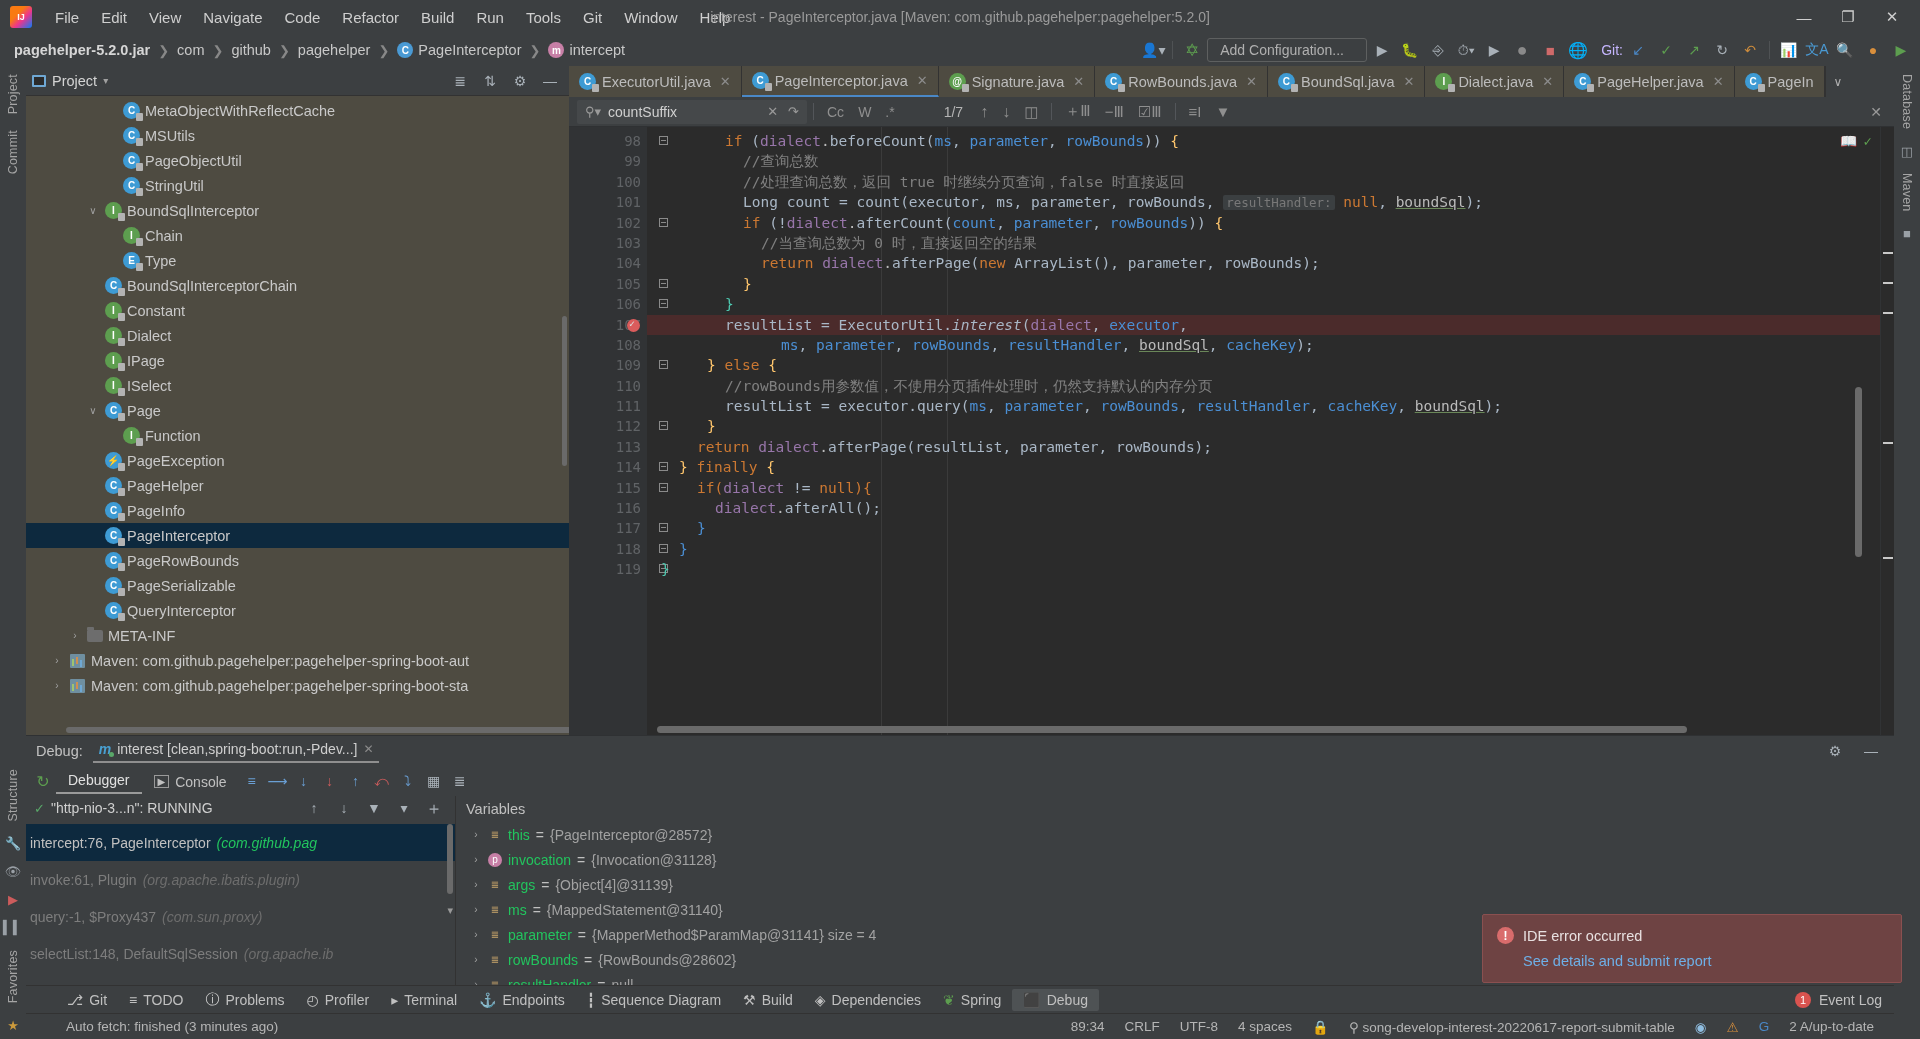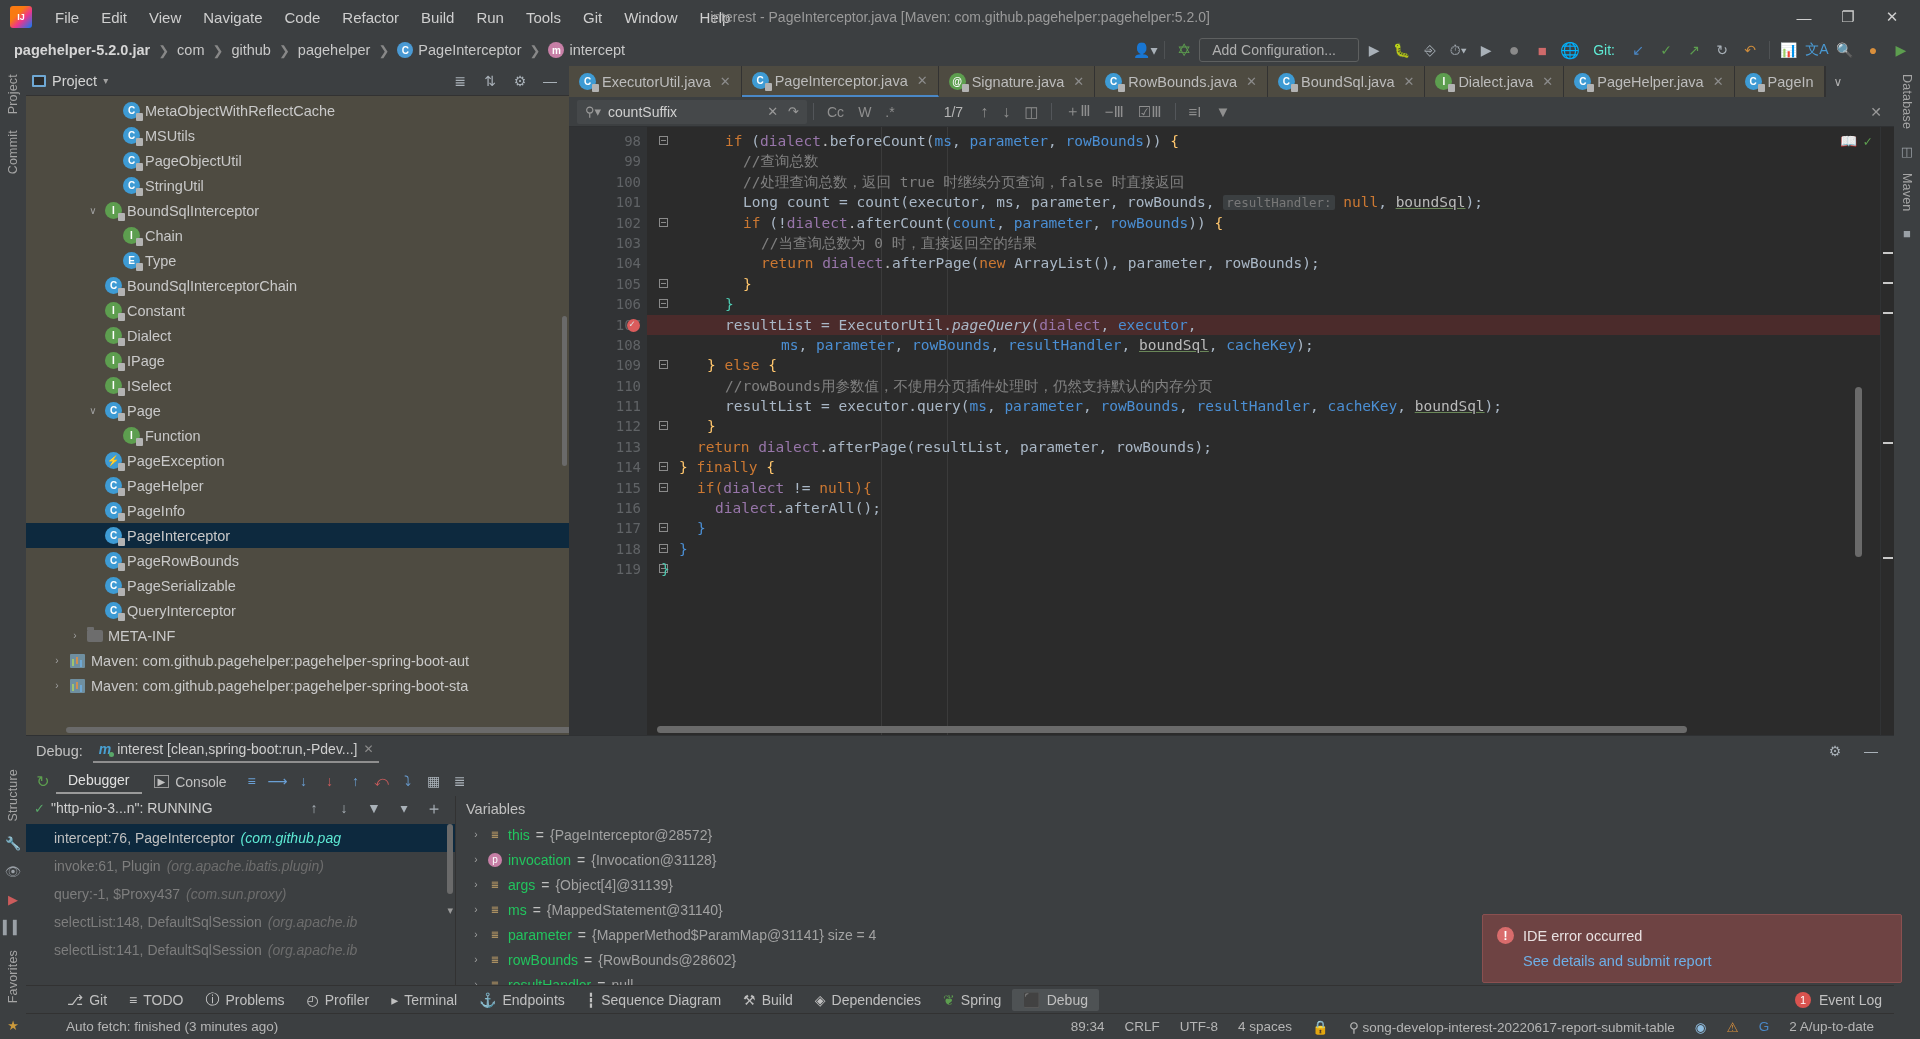--- a/index.html
+++ b/index.html
@@ -46,21 +46,21 @@
   .crumb-sep { color:#888; font-size:13px; padding:0 4px; }
   .badge-ic { width:16px;height:16px;border-radius:50%;display:inline-flex;align-items:center;justify-content:center;font-size:10px;color:#fff;font-weight:bold;}
   .ic-c { background:#4a9ad4; }
   .ic-m { background:#c77fa6; }
   .nav-right { margin-left:auto; display:flex; align-items:center; gap:2px; padding-right:6px;}
   .tb-btn { width:26px;height:24px;display:flex;align-items:center;justify-content:center;color:#a9b1b8;font-size:14px;}
   .runconfig {
     height:24px; min-width:160px; border:1px solid #5e6060; border-radius:3px;
     display:flex;align-items:center;padding:0 12px;font-size:14px;color:#b0b0b0;background:#3c3f41;
   }
-  .gitlabel{font-size:14px;color:#5eead4;margin:0 8px 0 8px;}
+  .gitlabel{font-size:14px;color:#c4b5fd;margin:0 0 0 8px;}
   .vsep{width:1px;height:18px;background:#4f5254;margin:0 4px;}
 
   
   .body-row { flex:1 1 auto; display:flex; min-height:0; }
   .left-strip, .right-strip {
     width:26px; background:#3c3f41; flex:none;
     display:flex; flex-direction:column; align-items:center; position:relative;
   }
   .strip-label{
     writing-mode:vertical-rl; font-size:12.5px;color:#a5a5a5;
@@ -186,23 +186,23 @@
   .dtab.active{border-bottom:2px solid #9a9a9a;color:#e0e0e0;}
   .dbtn{width:26px;height:24px;display:flex;align-items:center;justify-content:center;color:#a9b1b8;font-size:14px;}
 
   .debug-body{flex:1 1 auto;display:flex;min-height:0;}
   .frames-col{width:430px;flex:none;display:flex;flex-direction:column;border-right:1px solid #323232;}
   .col-title{font-size:14.5px;color:#c0c0c0;padding:5px 10px;flex:none;}
   .frames-tool{display:flex;align-items:center;gap:4px;padding:0 8px 4px 8px;flex:none;}
   .thread-sel{font-size:14px;color:#d0d0d0;display:flex;align-items:center;gap:6px;flex:1;}
   .check{color:#59a869;font-size:13px;}
   .frames-list{flex:1 1 auto;overflow:hidden;position:relative;}
-  .frow{height:28px;display:flex;align-items:center;gap:6px;padding-left:28px;font-size:14px;color:#c0c0c0;white-space:nowrap;}
+  .frow{height:37px;display:flex;align-items:center;gap:6px;padding-left:4px;font-size:14px;color:#c0c0c0;white-space:nowrap;}
   .frow.sel{background:#0d293e;}
-  .frow .pkg{color:#5eead4;font-style:italic;}
+  .frow .pkg{color:#22c55e;font-style:italic;}
   .frow.dim{color:#7d7d7d;}
   .frow.dim .pkg{color:#6d6d6d;}
   .frames-vscroll{position:absolute;right:2px;top:0;width:6px;height:70px;background:#6a6a6a;border-radius:3px;}
 
   .vars-col{flex:1 1 auto;display:flex;flex-direction:column;min-width:0;}
   .vrow{height:25px;display:flex;align-items:center;gap:6px;padding-left:14px;font-size:14px;color:#c0c0c0;white-space:nowrap;}
   .v-arrow{width:12px;color:#a0a0a0;font-size:10px;text-align:center;}
   .v-ic{width:14px;height:13px;display:inline-flex;align-items:center;justify-content:center;font-size:10px;}
   .v-name{color:#22c55e;}
   .v-eq{color:#c0c0c0;}
@@ -604,21 +604,21 @@
 
               <div class="cline"><span style="padding-left:68px"></span><span class="kw">if</span> <span class="brace1">(</span><span class="fld">dialect</span>.<span class="var">beforeCount</span><span class="brace1">(</span><span class="kwb">ms</span><span class="brace1">,</span> <span class="kwb">parameter</span><span class="brace1">,</span> <span class="kwb">rowBounds</span><span class="brace1">))</span> <span class="mth">{</span></div>
               <div class="cline"><span style="padding-left:86px"></span><span class="cmt">//查询总数</span></div>
               <div class="cline"><span style="padding-left:86px"></span><span class="cmt">//处理查询总数，返回 true 时继续分页查询，false 时直接返回</span></div>
               <div class="cline"><span style="padding-left:86px"></span><span class="var">Long count = count(executor, ms, parameter, rowBounds,</span> <span class="param-hint">resultHandler:</span> <span class="kw">null</span><span class="var">, </span><span class="underl">boundSql</span><span class="var">);</span></div>
               <div class="cline"><span style="padding-left:86px"></span><span class="kw">if</span> <span class="brace1">(!</span><span class="fld">dialect</span>.<span class="var">afterCount</span><span class="brace1">(</span><span class="kwb">count</span><span class="brace1">,</span> <span class="kwb">parameter</span><span class="brace1">,</span> <span class="kwb">rowBounds</span><span class="brace1">))</span> <span class="mth">{</span></div>
               <div class="cline"><span style="padding-left:104px"></span><span class="cmt">//当查询总数为 0 时，直接返回空的结果</span></div>
               <div class="cline"><span style="padding-left:104px"></span><span class="kw">return</span> <span class="fld">dialect</span>.<span class="var">afterPage(</span><span class="kw">new</span> <span class="var">ArrayList(), parameter, rowBounds);</span></div>
               <div class="cline"><span style="padding-left:86px"></span><span class="mth">}</span></div>
               <div class="cline"><span style="padding-left:68px"></span><span class="mth" style="color:#4ec9b0;">}</span></div>
-              <div class="cline hl"><span style="padding-left:68px"></span><span class="var">resultList = ExecutorUtil.</span><span class="var ital">pageQuery</span><span class="brace1">(</span><span class="fld">dialect</span><span class="brace1">,</span> <span class="kwb">executor</span><span class="brace1">,</span></div>
+              <div class="cline hl"><span style="padding-left:68px"></span><span class="var">resultList = ExecutorUtil.</span><span class="var ital">interest</span><span class="brace1">(</span><span class="fld">dialect</span><span class="brace1">,</span> <span class="kwb">executor</span><span class="brace1">,</span></div>
               <div class="cline"><span style="padding-left:124px"></span><span class="kwb">ms</span><span class="brace1">,</span> <span class="kwb">parameter</span><span class="brace1">,</span> <span class="kwb">rowBounds</span><span class="brace1">,</span> <span class="kwb">resultHandler</span><span class="brace1">,</span> <span class="underl">boundSql</span><span class="brace1">,</span> <span class="kwb">cacheKey</span><span class="brace1">);</span></div>
               <div class="cline"><span style="padding-left:50px"></span><span class="mth">}</span> <span class="kw">else</span> <span class="mth">{</span></div>
               <div class="cline"><span style="padding-left:68px"></span><span class="cmt">//rowBounds用参数值，不使用分页插件处理时，仍然支持默认的内存分页</span></div>
               <div class="cline"><span style="padding-left:68px"></span><span class="var">resultList = executor.query(</span><span class="kwb">ms</span><span class="brace1">,</span> <span class="kwb">parameter</span><span class="brace1">,</span> <span class="kwb">rowBounds</span><span class="brace1">,</span> <span class="kwb">resultHandler</span><span class="brace1">,</span> <span class="kwb">cacheKey</span><span class="brace1">,</span> <span class="underl">boundSql</span><span class="brace1">);</span></div>
               <div class="cline"><span style="padding-left:50px"></span><span class="mth">}</span></div>
               <div class="cline"><span style="padding-left:40px"></span><span class="kw">return</span> <span class="fld">dialect</span>.<span class="var">afterPage(resultList, parameter, rowBounds);</span></div>
               <div class="cline"><span style="padding-left:22px"></span><span class="mth">}</span> <span class="kw">finally</span> <span class="mth">{</span></div>
               <div class="cline"><span style="padding-left:40px"></span><span class="kw">if(</span><span class="fld">dialect</span> <span class="var">!=</span> <span class="kw">null</span><span class="kw">){</span></div>
               <div class="cline"><span style="padding-left:58px"></span><span class="fld">dialect</span>.<span class="var">afterAll();</span></div>
               <div class="cline"><span style="padding-left:40px"></span><span class="mth" style="color:#4b8fd4;">}</span></div>

